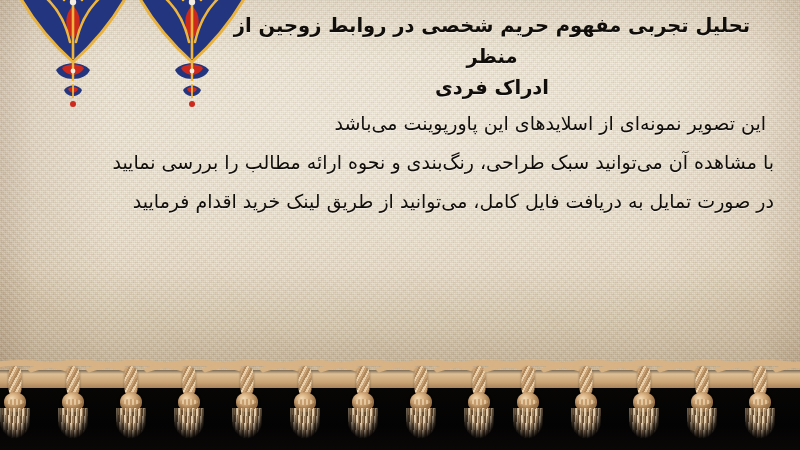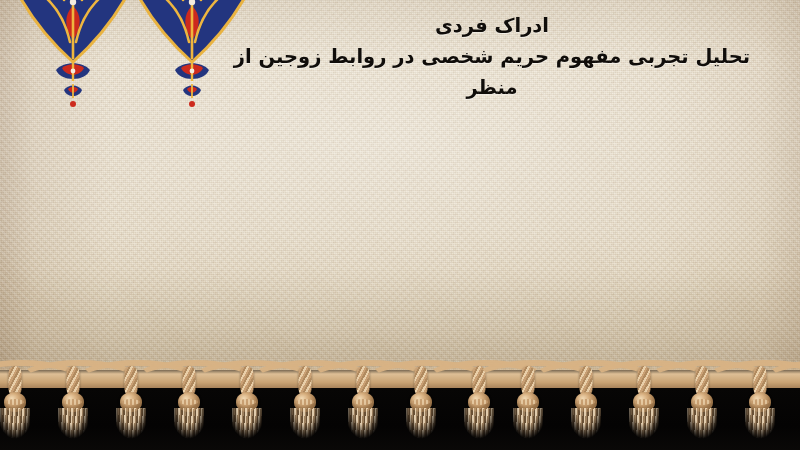--- a/index.html
+++ b/index.html
@@ -253,24 +253,29 @@
           <path d="M-9 0 C -5 -6, 5 -6, 9 0 C 6 8, -6 8, -9 0 Z" fill="#23357f"></path>
           <path d="M-5 -1 C -2 -4, 2 -4, 5 -1 C 3 4, -3 4, -5 -1 Z" fill="#cd2a1d"></path>
           <path d="M0 -6 L 0 8" stroke="#eeb63f" stroke-width="1.8"></path>
         </g>
         <circle cx="59" cy="166" r="3" fill="#cd2a1d"></circle>
       </g>
     </svg>
   </div>
 
   <div class="title-wrap">
+    <div class="title-line">تحلیل تجربی مفهوم حریم شخصی در روابط زوجین از منظر</div>
     <div class="title-line">ادراک فردی</div>
-    <div class="title-line">تحلیل تجربی مفهوم حریم شخصی در روابط زوجین از منظر</div>
-  </div>
-
+  </div>
+
+  <div class="body-wrap">
+    <div class="body-line l1">این تصویر نمونه‌ای از اسلایدهای این پاورپوینت می‌باشد</div>
+    <div class="body-line l2">با مشاهده آن می‌توانید سبک طراحی، رنگ‌بندی و نحوه ارائه مطالب را بررسی نمایید</div>
+    <div class="body-line l3">در صورت تمایل به دریافت فایل کامل، می‌توانید از طریق لینک خرید اقدام فرمایید</div>
+  </div>
 
   <div class="black-band"></div>
   <div class="fringe-rail"></div>
   <div class="tassels" id="tassels">
       <div class="tassel" style="left:-16px">
         <div class="arc-top"></div>
         <div class="rope"></div>
         <div class="knot"></div>
         <div class="skirt"></div>
       </div>

